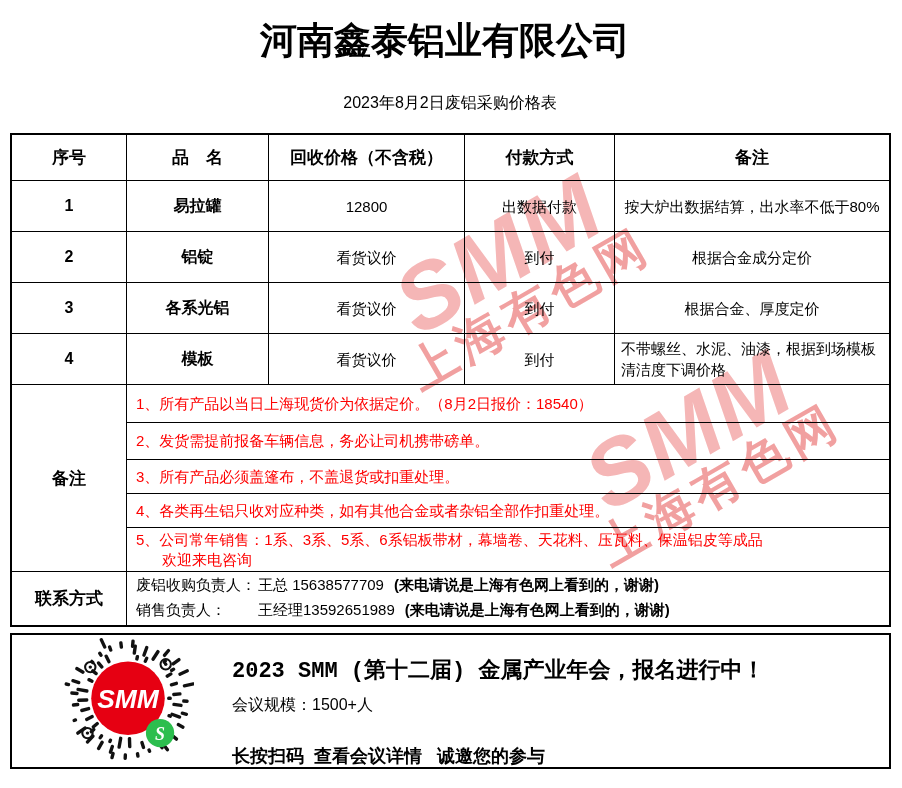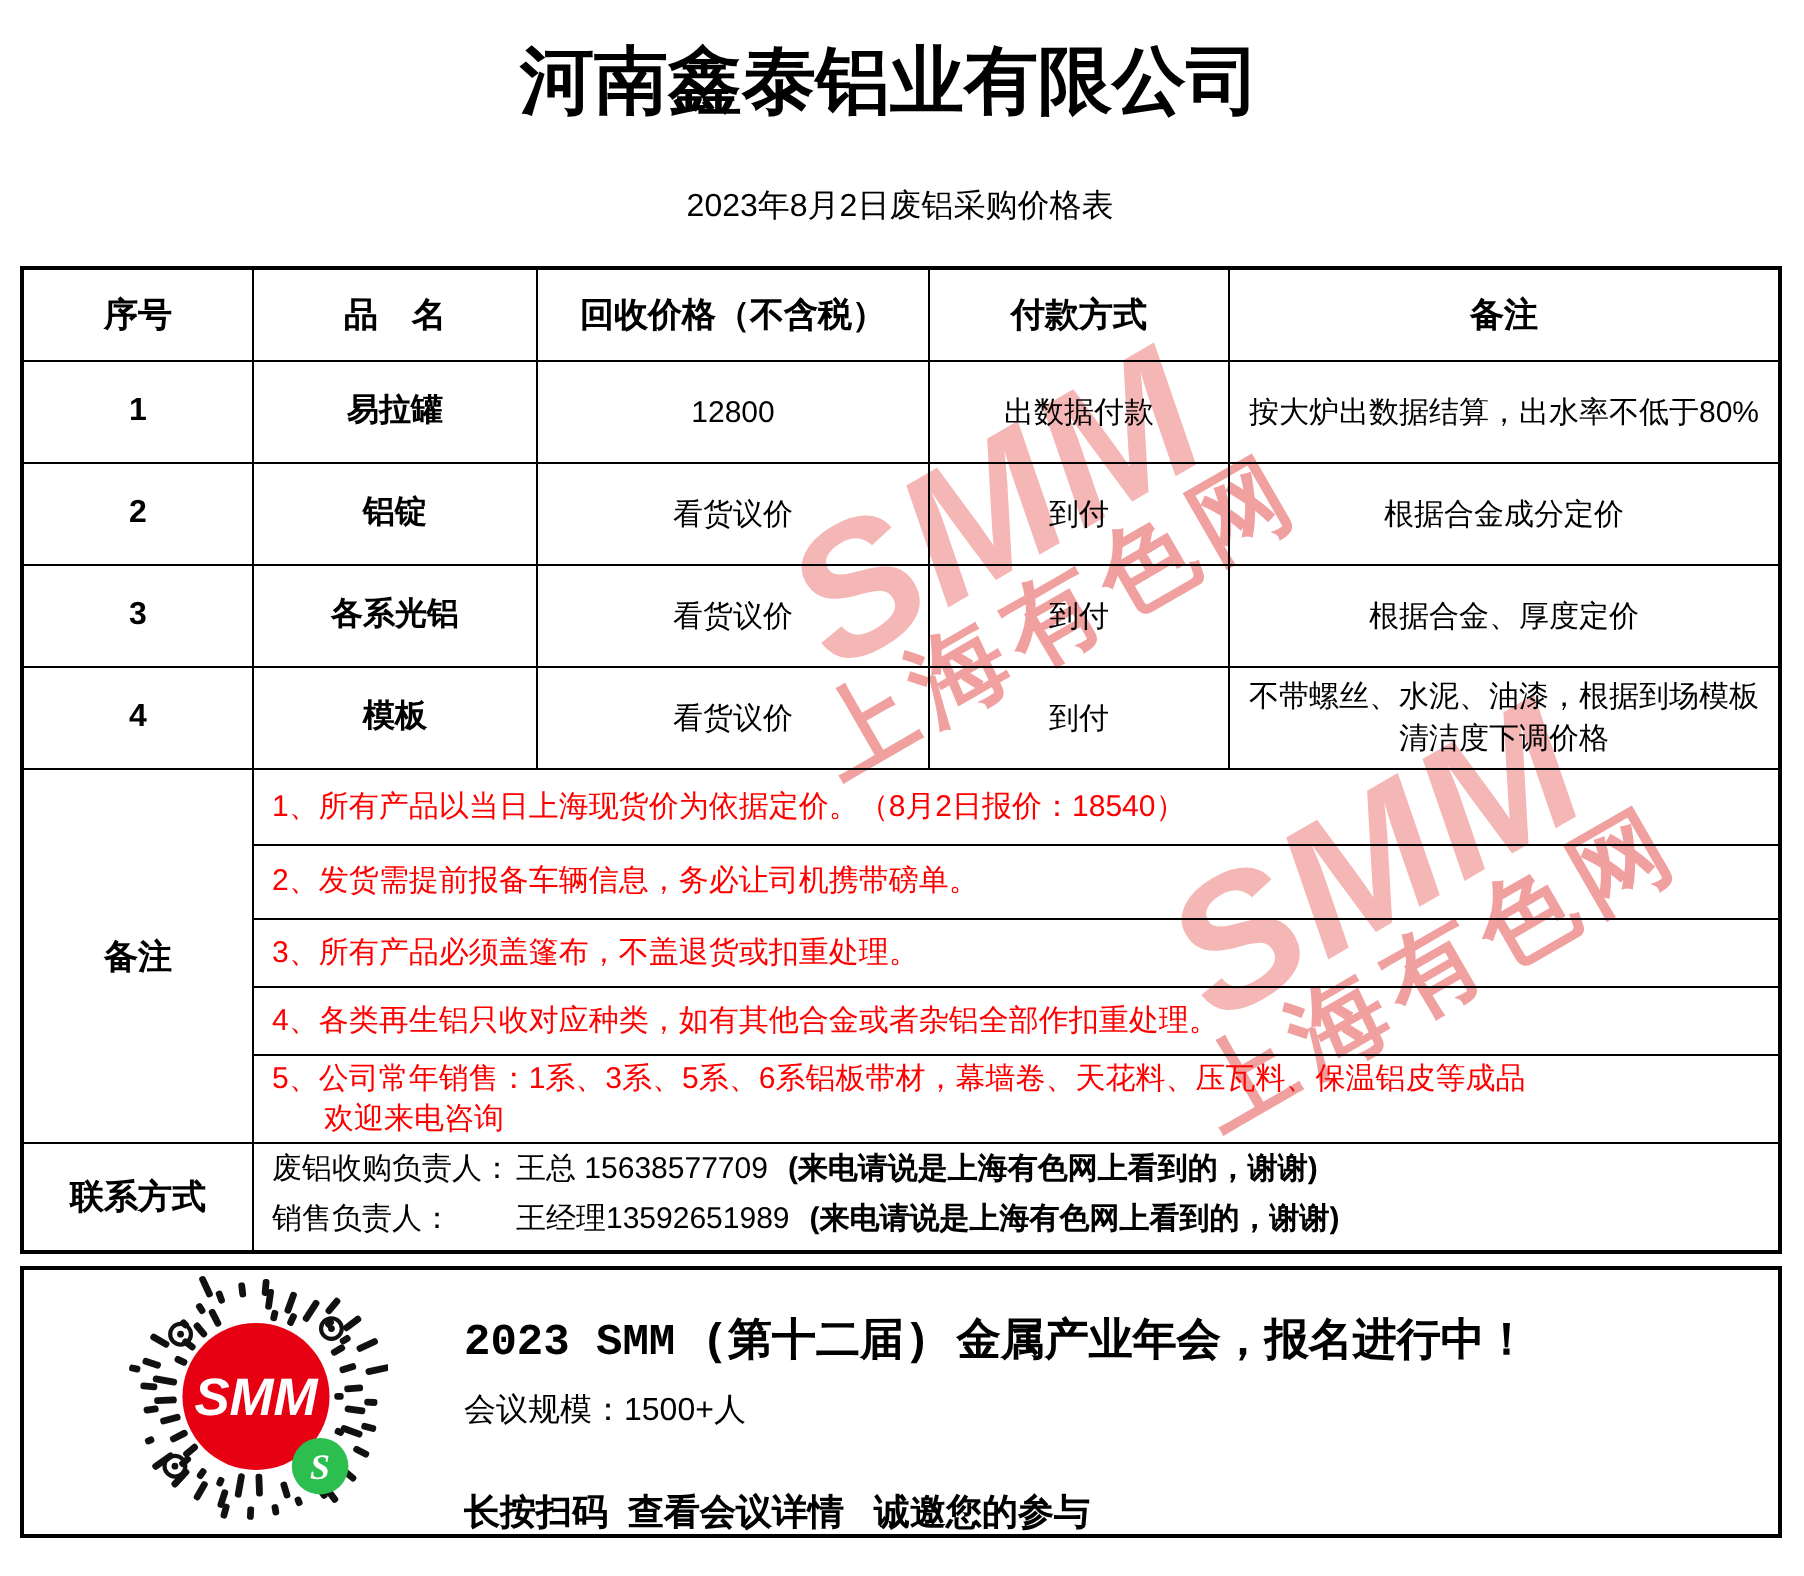--- a/index.html
+++ b/index.html
@@ -33,21 +33,21 @@
   #wm1{ left:330px; top:212px; width:360px; }
   #wm2{ left:520px; top:388px; width:360px; }
   
   .tbl{
     position:absolute; left:10px; top:133px; width:881px;
     border:2px solid #000; z-index:2; background:transparent;
   }
   .row{ display:grid; grid-template-columns:115px 142px 196px 150px auto;
         border-bottom:1px solid #000; }
   .cell{ border-right:1px solid #000; display:flex; align-items:center;
-         justify-content:center; text-align:center; padding:0 6px;
+         justify-content:center; padding:0 6px;
          font-size:15px; line-height:1.4; }
   .cell:last-child{ border-right:none; }
   .hrow .cell{ height:45px; font-size:17px; font-weight:bold; }
   .drow .cell{ height:50px; }
   .c-no,.c-prod{ font-weight:bold; font-size:16px; }
   
   .notes{ display:grid; grid-template-columns:115px auto; border-bottom:1px solid #000;}
   .side-label{ border-right:1px solid #000; display:flex; align-items:center;
                justify-content:center; font-size:17px; font-weight:bold; }
   .note-rows{ display:flex; flex-direction:column; }

